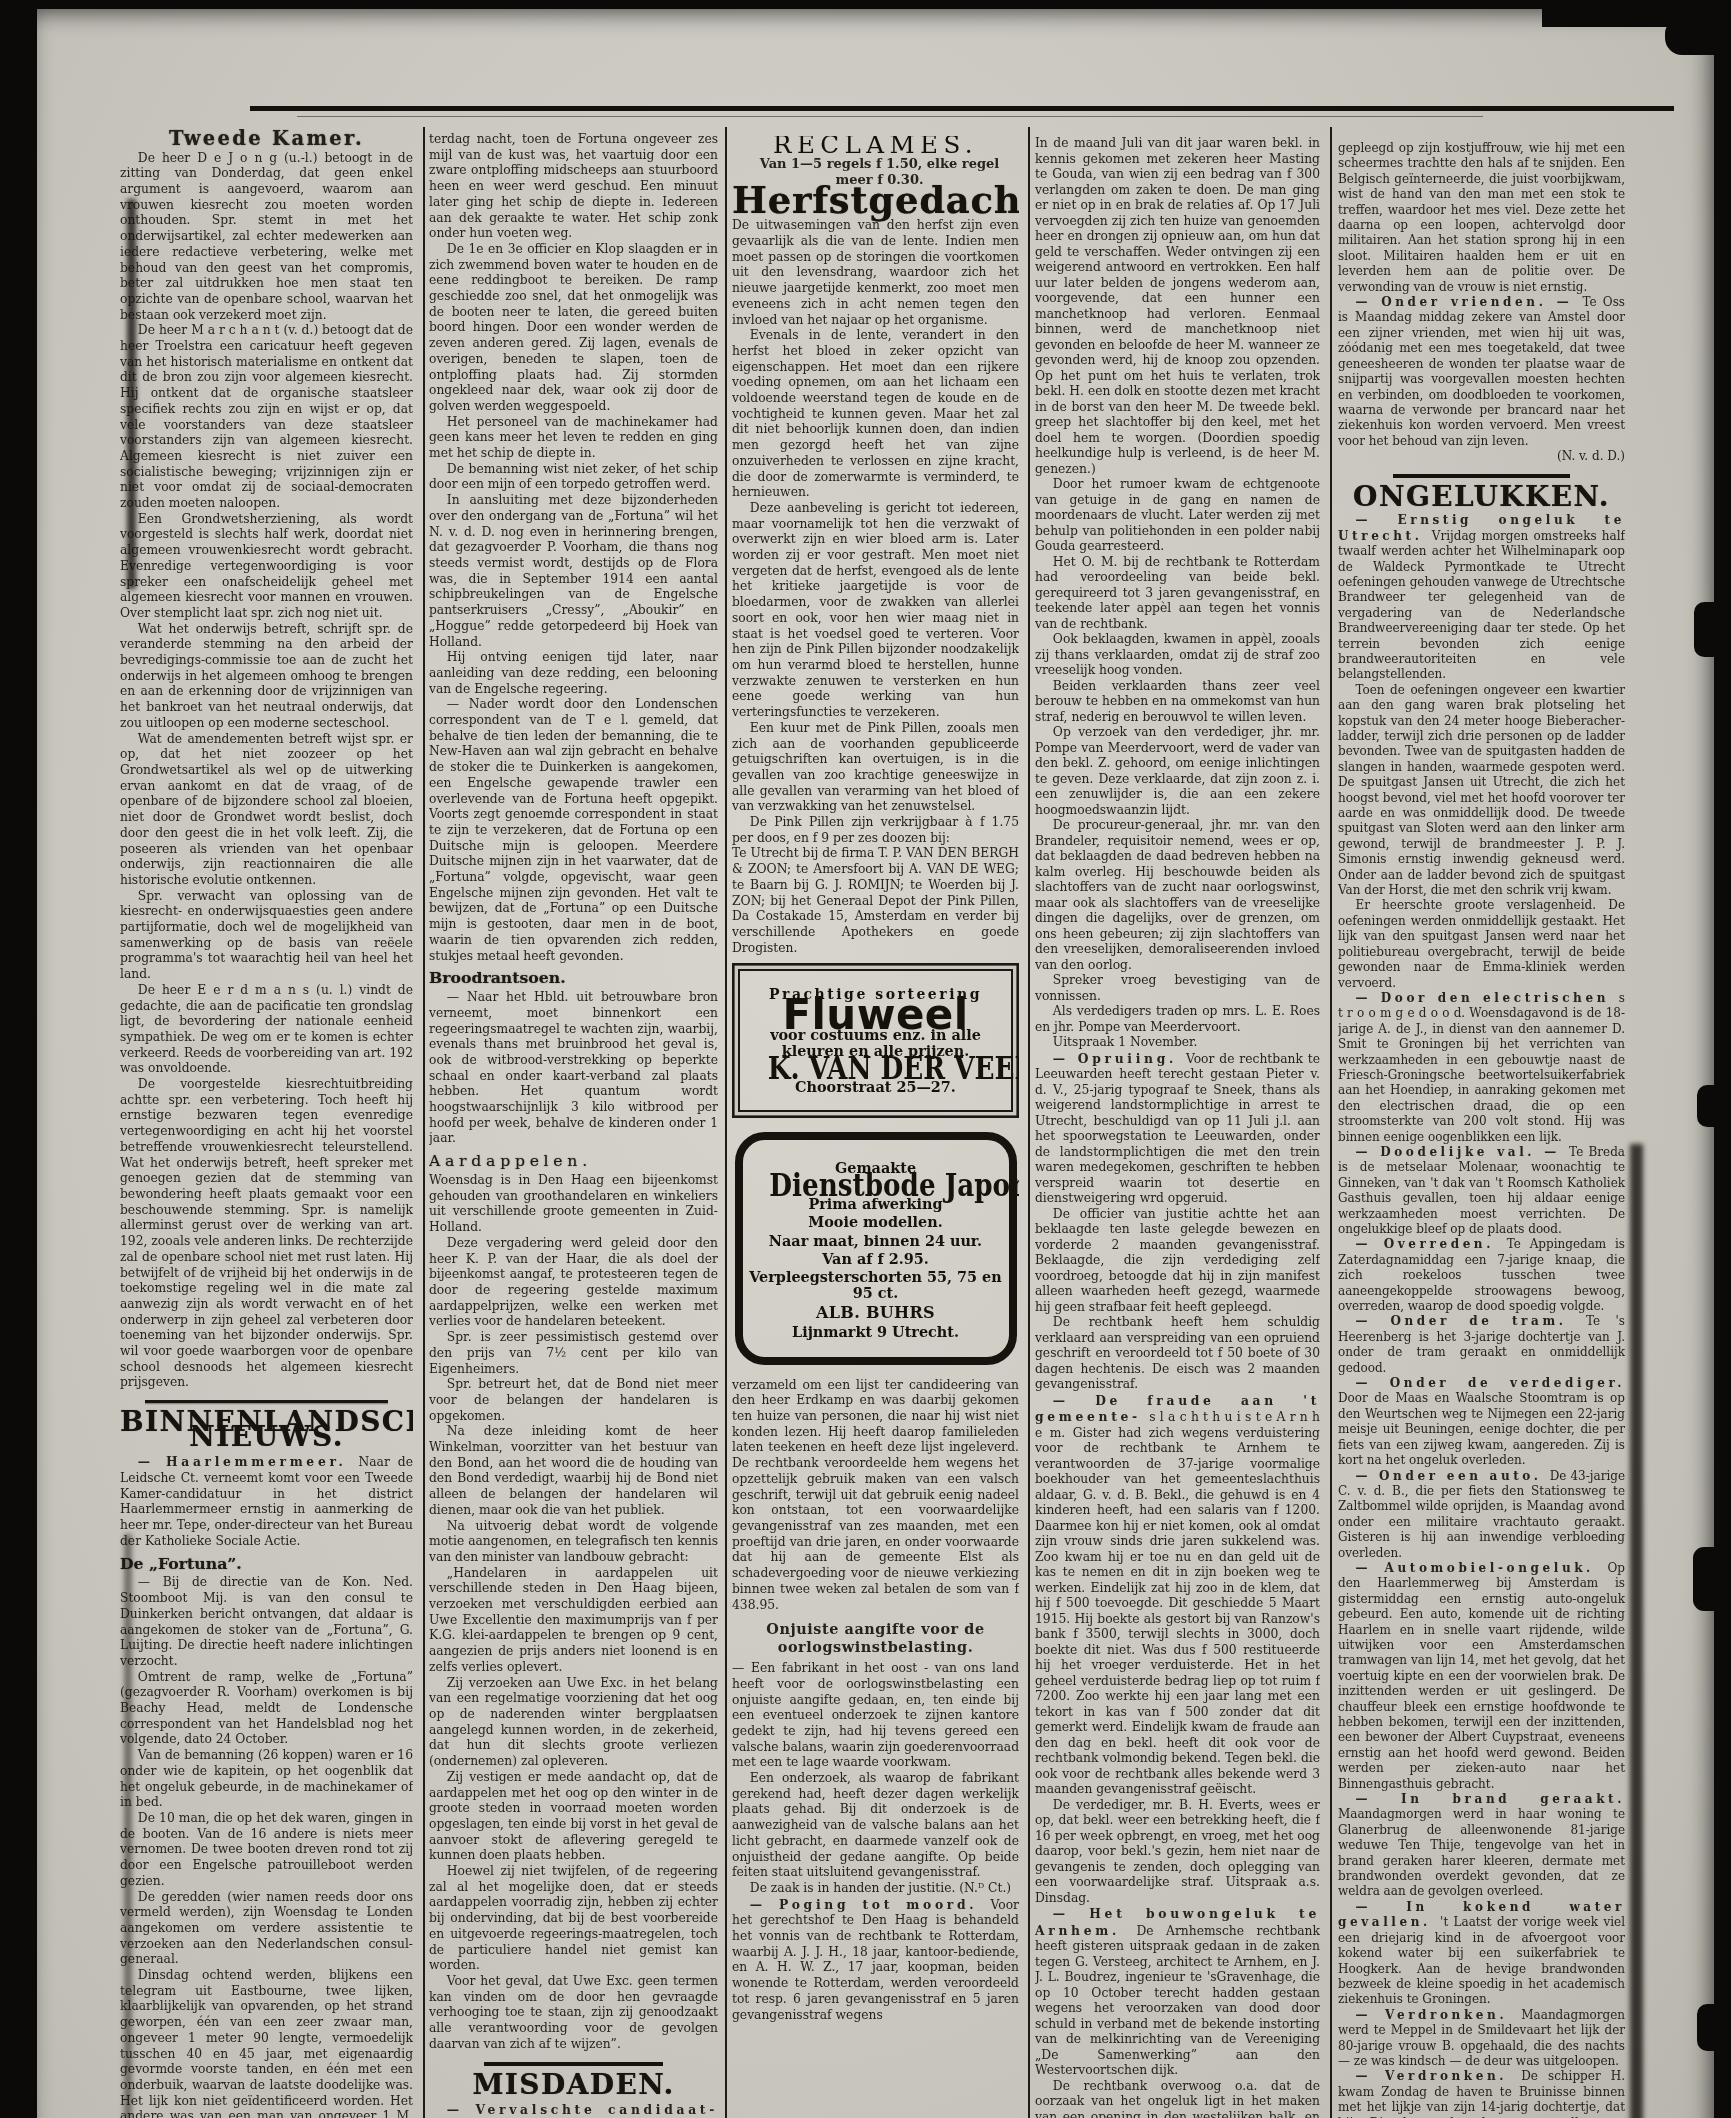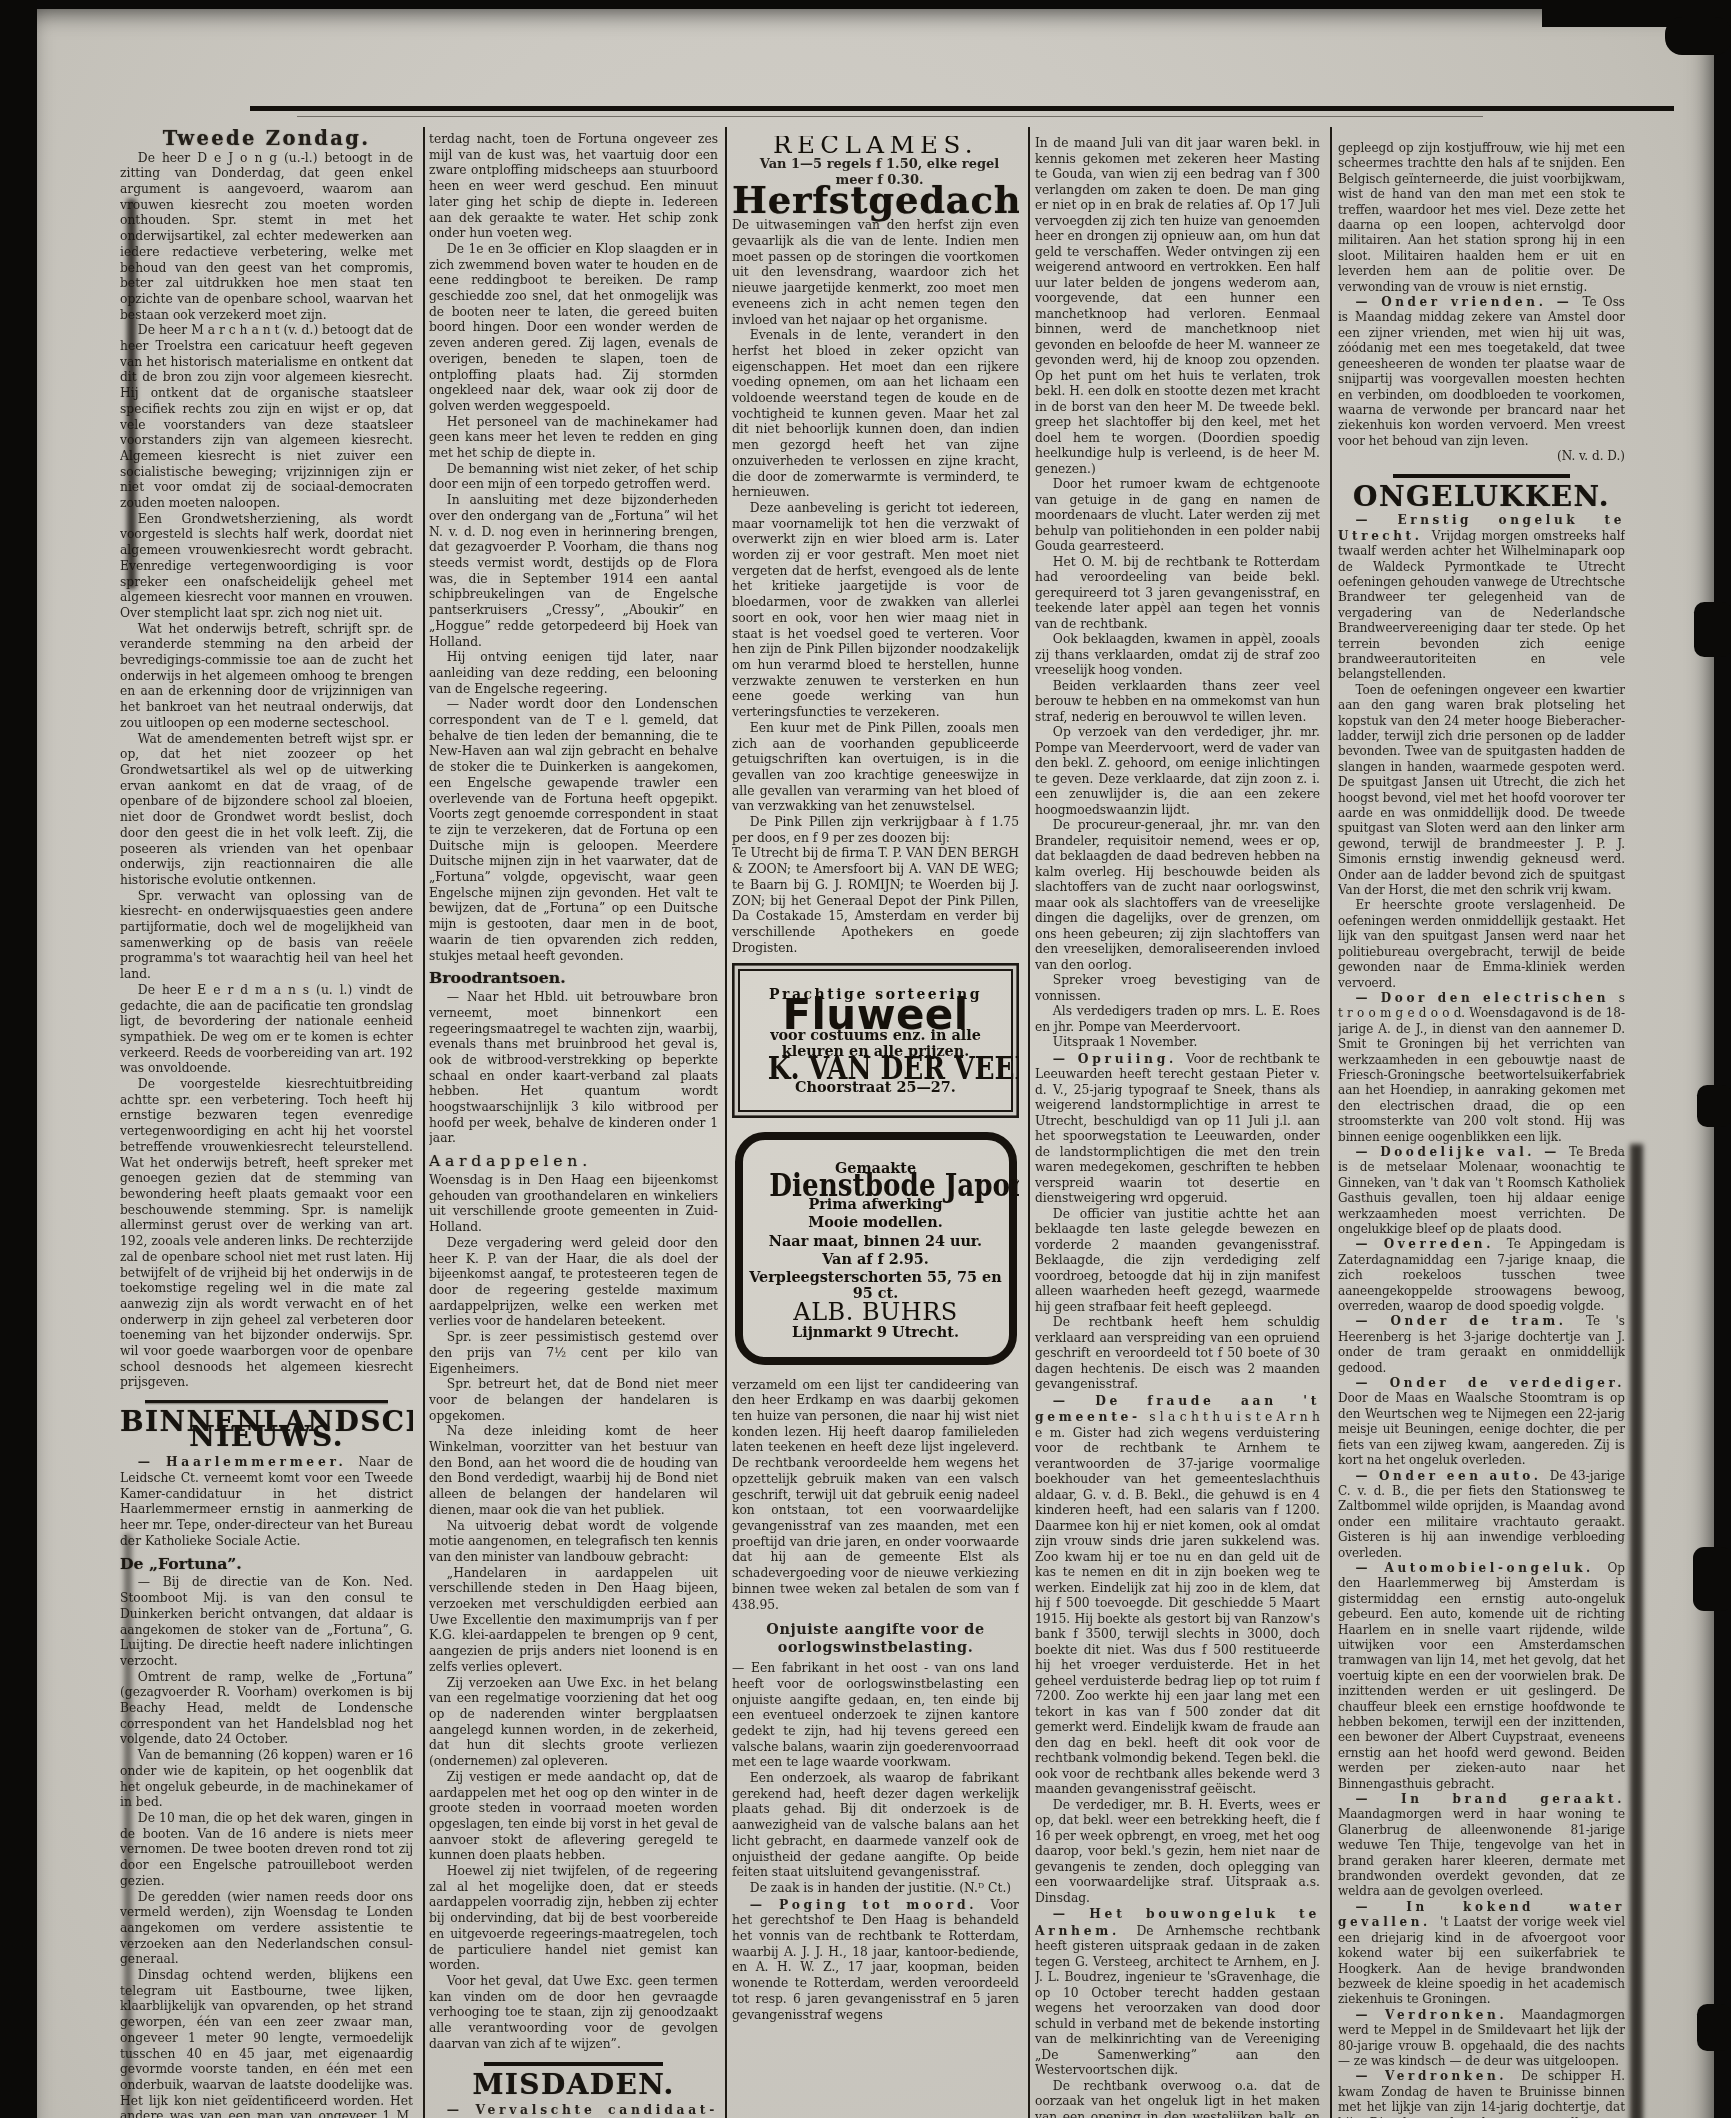--- a/index.html
+++ b/index.html
@@ -30,41 +30,41 @@
   .display{font-weight:bold;text-align:center;font-size:37px;letter-spacing:.02em;margin:2.5px 0 9.3px 0;
       color:#16120c;text-shadow:0 0 0.8px rgba(16,12,6,.7);}
   .ad{text-align:center;color:#15110b;}
   .ad-double{border:2.1px solid #1b1712;box-shadow:0 0 0 3.4px #cbc8c1,0 0 0 6px #1b1712;
       margin:12.7px 6px;padding:14.4px 4.2px 12.7px 4.2px;}
   .ad-round{border:8.5px solid #16120d;border-radius:30px;margin:20.3px 2.5px 12.7px 2.5px;padding:17px 3.4px 14.4px 3.4px;}
   .ad-s{font-weight:bold;font-size:14px;letter-spacing:.18em;margin:1.7px 0;}
   .ad-xl{font-weight:bold;font-size:42px;font-family:"DejaVu Sans","Liberation Sans",sans-serif;
       letter-spacing:.01em;margin:4.2px 0;}
   .ad-xlc{font-weight:bold;font-size:32px;transform:scaleX(.82);transform-origin:center;margin:2.5px 0;white-space:nowrap;}
-  .ad-l{font-weight:normal;font-size:24px;letter-spacing:.02em;margin:4.2px 0;}
+  .ad-l{font-weight:bold;font-size:16px;letter-spacing:.02em;margin:4.2px 0;}
   .ad-m{font-weight:bold;font-size:14.4px;margin:2.5px 0;}
   .vrule{position:absolute;width:1.7px;background:#1f1b15;}
   .artifact{position:absolute;background:#0b0a08;}
   .smear{position:absolute;background:rgba(20,16,12,.8);filter:blur(2.5px);}
 </style>
 </head>
 <body>
 
 <div class="paper"></div>
 
 <div style="position:absolute;left:250px;top:106px;width:1424px;height:4.7px;background:#14110d;"></div>
 <div style="position:absolute;left:297px;top:116px;width:1186px;height:1.3px;background:rgba(40,34,27,.55);"></div>
 
 <div class="vrule" style="left:423px;top:127px;height:2233px;"></div>
 <div class="vrule" style="left:725px;top:127px;height:2233px;"></div>
 <div class="vrule" style="left:1028px;top:127px;height:2241px;"></div>
 <div class="vrule" style="left:1330px;top:127px;height:2241px;"></div>
 
 <div class="col" style="left:120px;top:129px;width:293px;height:2229px;font-size:12.3px;line-height:15.7px;">
-    <div class="h1">Tweede Zondag.</div>
+    <div class="h1">Tweede Kamer.</div>
     <p>De heer D e J o n g (u.-l.) betoogt in de zitting van Donderdag, dat geen enkel argument is aangevoerd, waarom aan vrouwen kiesrecht zou moeten worden onthouden. Spr. stemt in met het onderwijsartikel, zal echter medewerken aan iedere redactieve verbetering, welke met behoud van den geest van het compromis, beter zal uitdrukken hoe men staat ten opzichte van de openbare school, waarvan het bestaan ook verzekerd moet zijn.</p>
     <p>De heer M a r c h a n t (v. d.) betoogt dat de heer Troelstra een caricatuur heeft gegeven van het historisch materialisme en ontkent dat dit de bron zou zijn voor algemeen kiesrecht. Hij ontkent dat de organische staatsleer specifiek rechts zou zijn en wijst er op, dat vele voorstanders van deze staatsleer voorstanders zijn van algemeen kiesrecht. Algemeen kiesrecht is niet zuiver een socialistische beweging; vrijzinnigen zijn er niet voor omdat zij de sociaal-democraten zouden moeten naloopen.</p>
     <p>Een Grondwetsherziening, als wordt voorgesteld is slechts half werk, doordat niet algemeen vrouwenkiesrecht wordt gebracht. Evenredige vertegenwoordiging is voor spreker een onafscheidelijk geheel met algemeen kiesrecht voor mannen en vrouwen. Over stemplicht laat spr. zich nog niet uit.</p>
     <p>Wat het onderwijs betreft, schrijft spr. de veranderde stemming na den arbeid der bevredigings-commissie toe aan de zucht het onderwijs in het algemeen omhoog te brengen en aan de erkenning door de vrijzinnigen van het bankroet van het neutraal onderwijs, dat zou uitloopen op een moderne secteschool.</p>
     <p>Wat de amendementen betreft wijst spr. er op, dat het niet zoozeer op het Grondwetsartikel als wel op de uitwerking ervan aankomt en dat de vraag, of de openbare of de bijzondere school zal bloeien, niet door de Grondwet wordt beslist, doch door den geest die in het volk leeft. Zij, die poseeren als vrienden van het openbaar onderwijs, zijn reactionnairen die alle historische evolutie ontkennen.</p>
     <p>Spr. verwacht van oplossing van de kiesrecht- en onderwijsquaesties geen andere partijformatie, doch wel de mogelijkheid van samenwerking op de basis van reëele programma's tot waarachtig heil van heel het land.</p>
     <p>De heer E e r d m a n s (u. l.) vindt de gedachte, die aan de pacificatie ten grondslag ligt, de bevordering der nationale eenheid sympathiek. De weg om er te komen is echter verkeerd. Reeds de voorbereiding van art. 192 was onvoldoende.</p>
     <p>De voorgestelde kiesrechtuitbreiding achtte spr. een verbetering. Toch heeft hij ernstige bezwaren tegen evenredige vertegenwoordiging en acht hij het voorstel betreffende vrouwenkiesrecht teleurstellend. Wat het onderwijs betreft, heeft spreker met genoegen gezien dat de stemming van bewondering heeft plaats gemaakt voor een beschouwende stemming. Spr. is namelijk allerminst gerust over de werking van art. 192, zooals vele anderen links. De rechterzijde zal de openbare school niet met rust laten. Hij betwijfelt of de vrijheid bij het onderwijs in de toekomstige regeling wel in die mate zal aanwezig zijn als wordt verwacht en of het onderwerp in zijn geheel zal verbeteren door toeneming van het bijzonder onderwijs. Spr. wil voor goede waarborgen voor de openbare school desnoods het algemeen kiesrecht prijsgeven.</p>
     <div class="rule"></div>
     <div class="sec">BINNENLANDSCH NIEUWS.</div>

